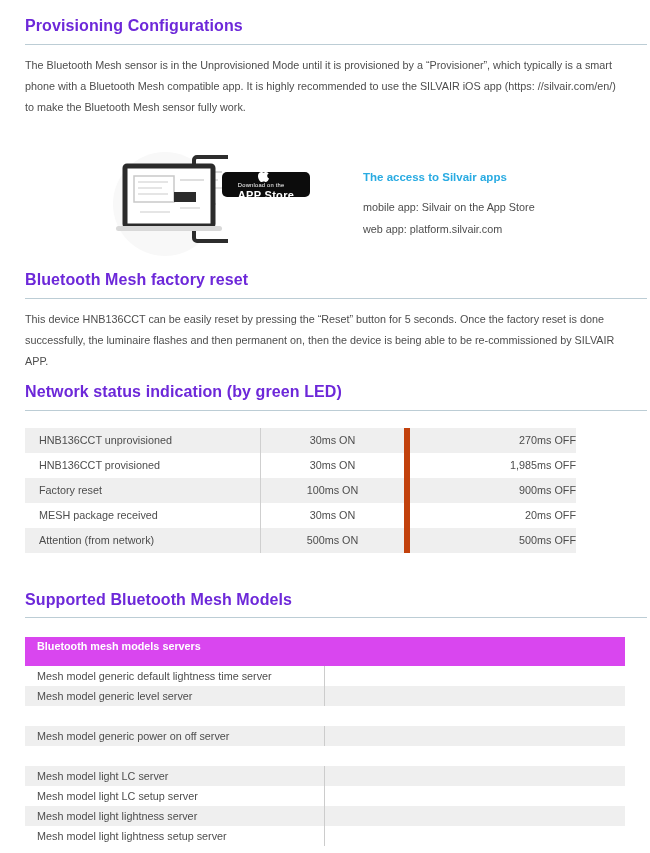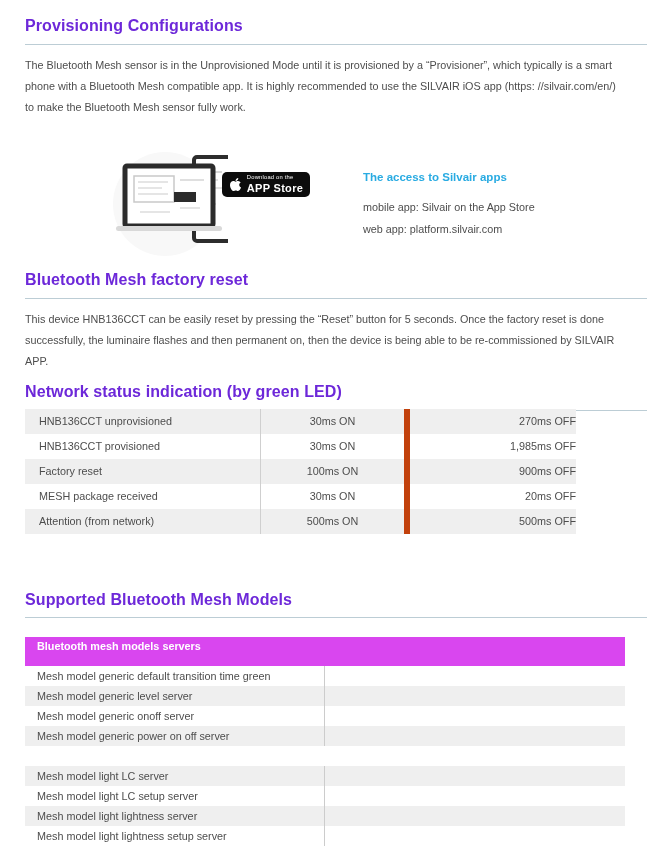--- a/index.html
+++ b/index.html
@@ -25,33 +25,33 @@
     left:25px;
     font-size:10.8px;
     line-height:21px;
     color:#4d4d4d;
   }
   
   .badge{
     left:222px;top:172px;width:88px;height:25px;
     background:#0c0c0c;border-radius:5px;
     display:flex;align-items:center;justify-content:center;
-    color:#ffffff;box-sizing:border-box;padding:0 4px;
+    color:#ffffff;box-sizing:border-box;padding:0 4px;flex-direction:column;
   }
   .badge .apple{width:13px;height:15px;margin-right:5px;flex:0 0 auto;}
   .badge-text{display:flex;flex-direction:column;line-height:1;}
   .badge-small{font-size:5.8px;letter-spacing:0.2px;margin-bottom:2px;}
   .badge-big{font-size:11px;font-weight:700;letter-spacing:0.3px;}
   .apps-block{left:363px;top:170px;}
   .apps-heading{color:#29abe2;font-size:11.5px;font-weight:700;line-height:15px;}
   .apps-line{font-size:10.8px;color:#4d4d4d;line-height:14px;}
   .apps-line.m1{margin-top:15px;}
   .apps-line.m2{margin-top:8px;}
   
-  .led-table{left:25px;top:409px;width:551px;}
+  .led-table{left:25px;top:428px;width:551px;}
   .led-row{display:flex;height:25px;line-height:25px;font-size:10.8px;}
   .led-row:nth-child(odd){background:#efefef;}
   .led-c1{width:236px;box-sizing:border-box;padding-left:14px;border-right:1px solid #cfcfcf;}
   .led-c2{width:149px;box-sizing:border-box;text-align:center;border-right:6px solid #c2410c;}
   .led-c3{width:166px;box-sizing:border-box;text-align:right;}
   
   .mesh-table{left:25px;top:637px;width:600px;}
   .mesh-header{
     height:29px;line-height:19px;background:#d946ef;color:#ffffff;
     font-size:10.8px;font-weight:600;padding-left:12px;box-sizing:border-box;
@@ -143,29 +143,28 @@
     <div class="led-c3">500ms OFF</div>
   </div>
 </div>
 
 <div class="abs sec-title" style="top:591px">Supported Bluetooth Mesh Models</div>
 <div class="abs rule" style="top:617px"></div>
 
 <div class="abs mesh-table">
   <div class="mesh-header">Bluetooth mesh models servers</div>
   <div class="mesh-row">
-    <div class="mesh-c1">Mesh model generic default transition time green</div>
+    <div class="mesh-c1">Mesh model generic default lightness time server</div>
     <div class="mesh-c2"></div>
   </div>
   <div class="mesh-row">
     <div class="mesh-c1">Mesh model generic level server</div>
     <div class="mesh-c2"></div>
   </div>
   <div class="mesh-row">
-    <div class="mesh-c1">Mesh model generic onoff server</div>
     <div class="mesh-c2"></div>
   </div>
   <div class="mesh-row">
     <div class="mesh-c1">Mesh model generic power on off server</div>
     <div class="mesh-c2"></div>
   </div>
   <div class="mesh-row">
     <div class="mesh-c2"></div>
   </div>
   <div class="mesh-row">

